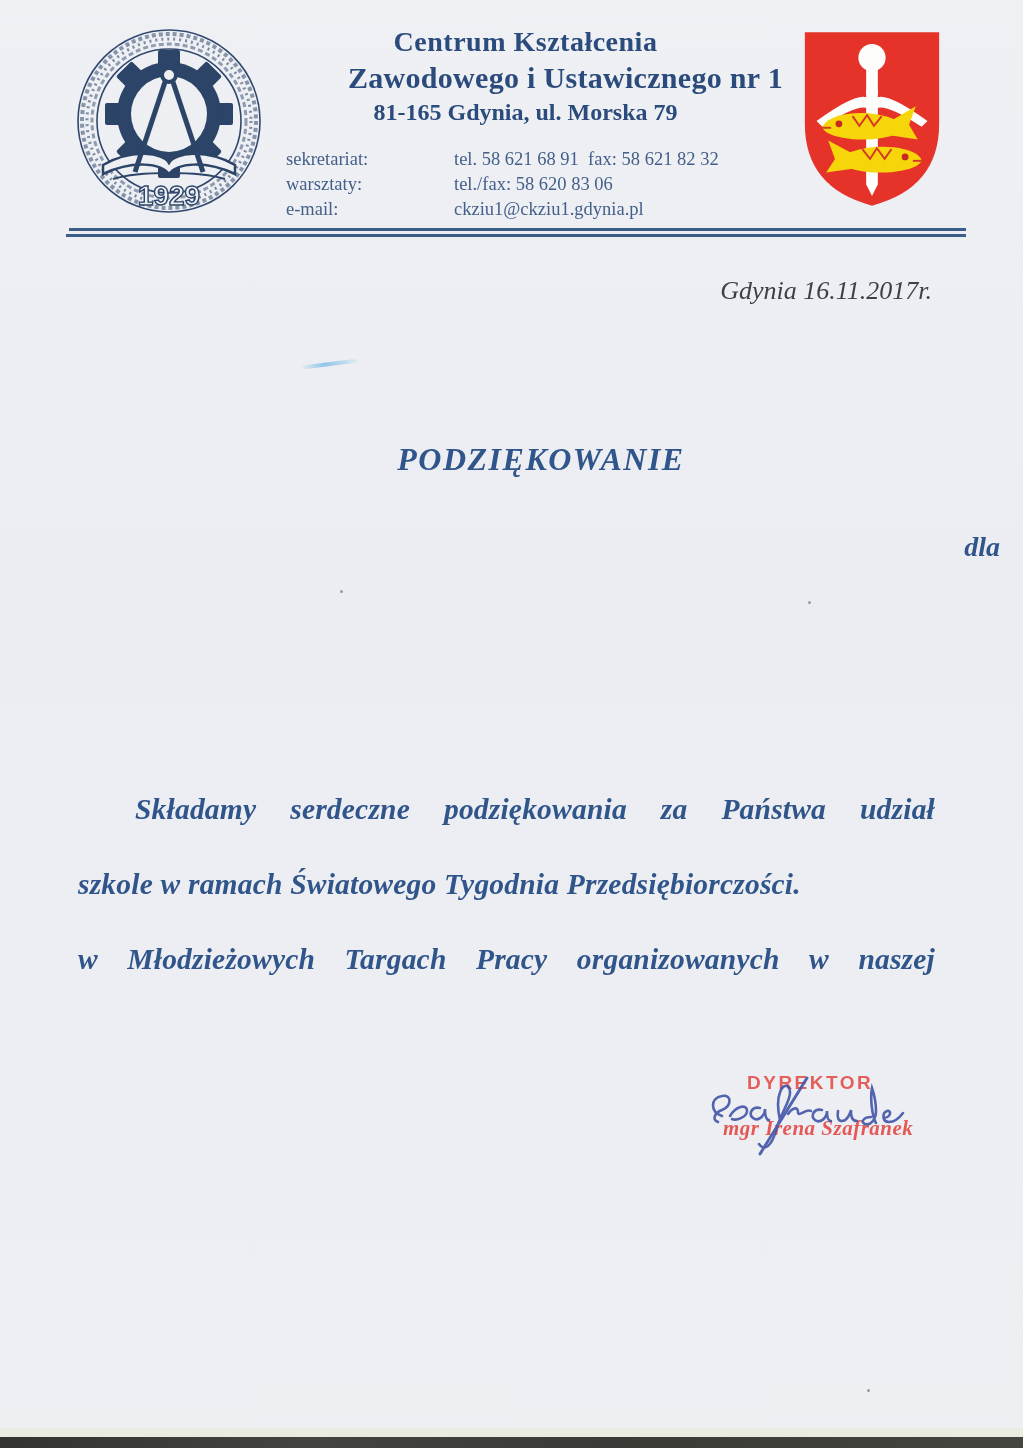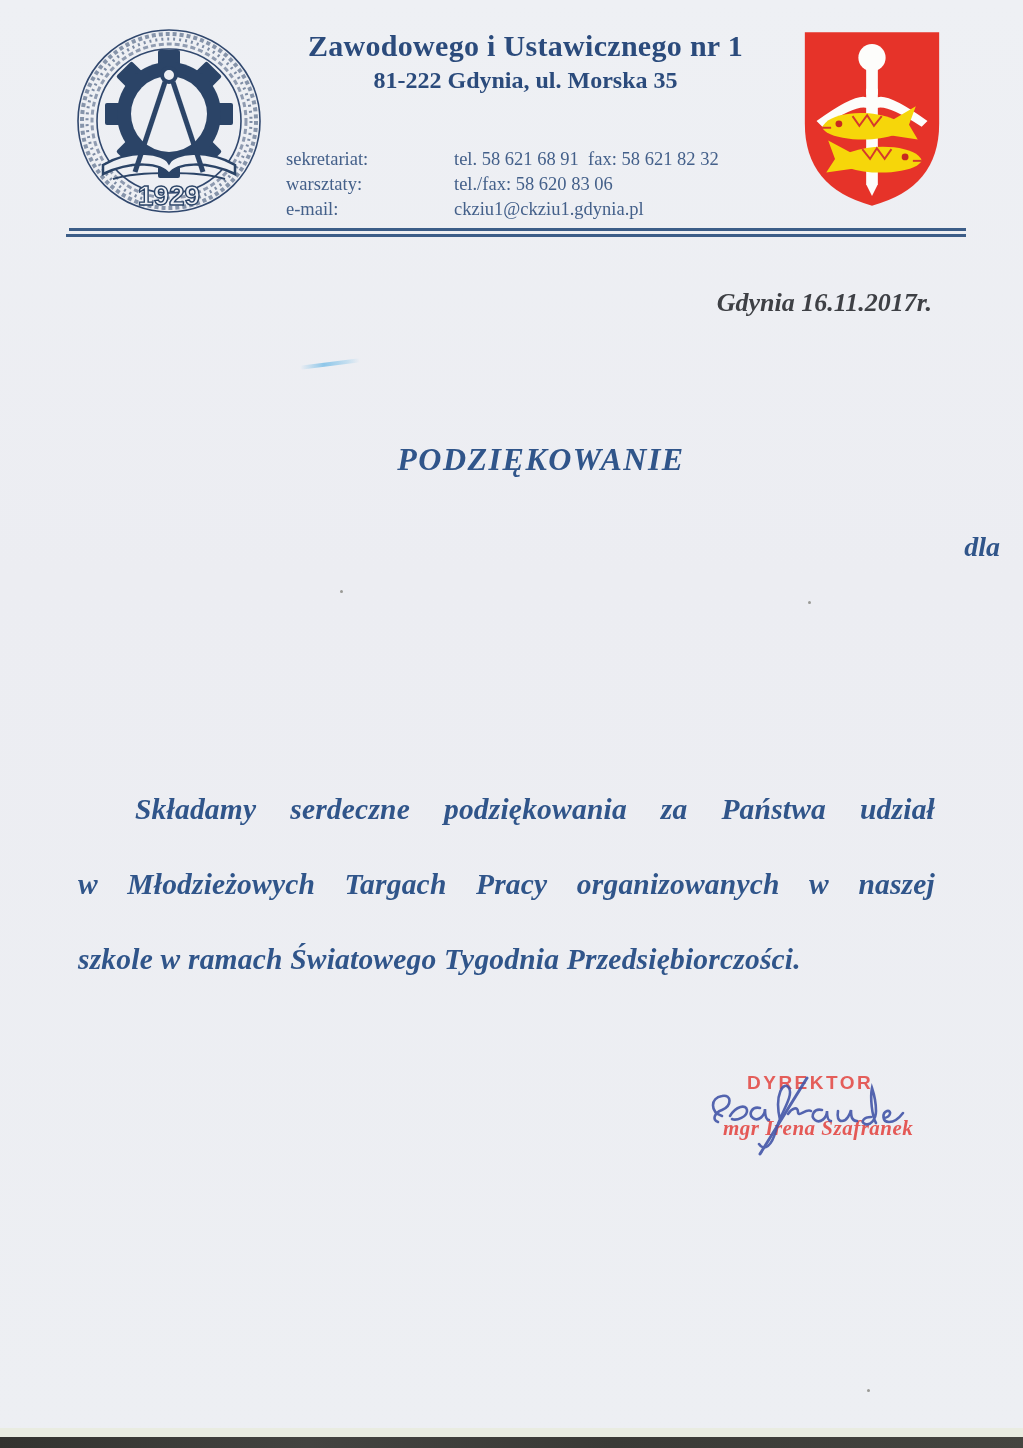--- a/index.html
+++ b/index.html
@@ -12,36 +12,36 @@
       linear-gradient(180deg, #eef0f4 0%, #ecedf2 40%, #edeff3 100%);
     overflow:hidden;
   }
 
   
   .logo { position:absolute; left:73px; top:22px; width:192px; height:198px; }
   .crest { position:absolute; left:799px; top:26px; width:146px; height:186px; }
 
   .org-block { position:absolute; left:268px; top:26px; width:515px; text-align:center; color:#2b4b7c; }
   .org-line1 { font-size:28px; font-weight:bold; letter-spacing:.5px; }
-  .org-line2 { font-size:30px; font-weight:bold; margin-top:3px; letter-spacing:.3px; }
+  .org-line2 { font-size:30px; font-weight:bold; margin-top:3px; letter-spacing:.3px;text-align:right; }
   .org-addr  { font-size:24px; font-weight:bold; margin-top:4px; }
 
   .contacts { position:absolute; left:286px; top:147px; width:480px; color:#44608a; font-size:18.5px; }
   .contact-row { display:flex; line-height:25px; }
   .contact-label { width:168px; flex:none; }
   .contact-value { white-space:pre; }
 
   .rule { position:absolute; left:66px; top:228px; width:900px; }
   .rule .r1 { height:3px; background:#3c5d88; margin-left:3px; }
   .rule .r2 { height:3px; background:#3c5d88; margin-top:3px; }
 
   
   .date-line {
     position:absolute; top:276px; right:91px;
-    font-size:26px; font-weight:bold; font-style:italic; color:#3e4045;margin-top:12px;
+    font-size:26px; font-weight:normal; font-style:italic; color:#3e4045;
   }
   .streak {
     position:absolute; left:300px; top:362px; width:60px; height:4px;
     background:linear-gradient(90deg, rgba(120,190,230,0), rgba(110,185,230,.75) 40%, rgba(140,200,235,.4) 80%, rgba(140,200,235,0));
     transform:rotate(-7deg); border-radius:2px;
   }
   .doc-title {
     position:absolute; left:0; top:441px; width:1010px; text-align:center;
     font-size:32px; font-weight:bold; font-style:italic; color:#30558a; letter-spacing:1.5px;margin-left:36px;
   }
@@ -117,22 +117,23 @@
     <g>
       <rect x="90" y="36" width="12" height="11" fill="#2b4467"></rect>
       <circle cx="96" cy="53" r="7" fill="#edeff3" stroke="#2b4467" stroke-width="4"></circle>
       <line x1="92" y1="60" x2="62" y2="150" stroke="#2b4467" stroke-width="5"></line>
       <line x1="100" y1="60" x2="130" y2="150" stroke="#2b4467" stroke-width="5"></line>
     </g>
     <text x="96" y="183" text-anchor="middle" font-family="Liberation Sans, sans-serif" font-size="28" font-weight="bold" fill="#edeff3" stroke="#2b4467" stroke-width="1.4">1929</text>
   </svg>
 
   <div class="org-block">
+    <div class="org-line1">Centrum Kształcenia</div>
     <div class="org-line2">Zawodowego i Ustawicznego nr 1</div>
-    <div class="org-addr">81-222 Gdynia, ul. Morska 35</div>
+    <div class="org-addr">81-165 Gdynia, ul. Morska 79</div>
   </div>
 
   <div class="contacts">
     <div class="contact-row">
       <span class="contact-label">sekretariat:</span>
       <span class="contact-value">tel. 58 621 68 91  fax: 58 621 82 32</span>
     </div>
     <div class="contact-row">
       <span class="contact-label">warsztaty:</span>
       <span class="contact-value">tel./fax: 58 620 83 06</span>
@@ -177,22 +178,22 @@
 
   <div class="date-line">Gdynia 16.11.2017r.</div>
 
   <div class="streak"></div>
 
   <div class="doc-title">PODZIĘKOWANIE</div>
   <div class="salutation">dla</div>
 
   <div class="body-par">
     <div class="body-line first just">Składamy serdeczne podziękowania za Państwa udział</div>
+    <div class="body-line">szkole w ramach Światowego Tygodnia Przedsiębiorczości.</div>
     <div class="body-line just">w Młodzieżowych Targach Pracy organizowanych w naszej</div>
-    <div class="body-line">szkole w ramach Światowego Tygodnia Przedsiębiorczości.</div>
   </div>
 
   <div class="stamp-title">DYREKTOR</div>
   <div class="stamp-name">mgr Irena Szafranek</div>
   <svg class="sig-svg" viewBox="0 0 210 80">
     <g fill="none" stroke="#4356a8" stroke-width="2.6" stroke-linecap="round" opacity=".9">
       <path d="M22,40 C10,36 10,22 22,20 C32,18 32,30 22,34 C14,37 12,44 18,46"></path>
       <path d="M30,40 C36,30 46,28 47,34 C48,41 36,45 32,43"></path>
       <path d="M60,32 C52,30 48,38 53,42 C58,46 65,40 65,33 C65,40 66,44 69,44"></path>
       <path d="M80,44 C74,18 84,4 89,12 C94,20 80,38 76,54 C72,70 64,76 59,68"></path>

